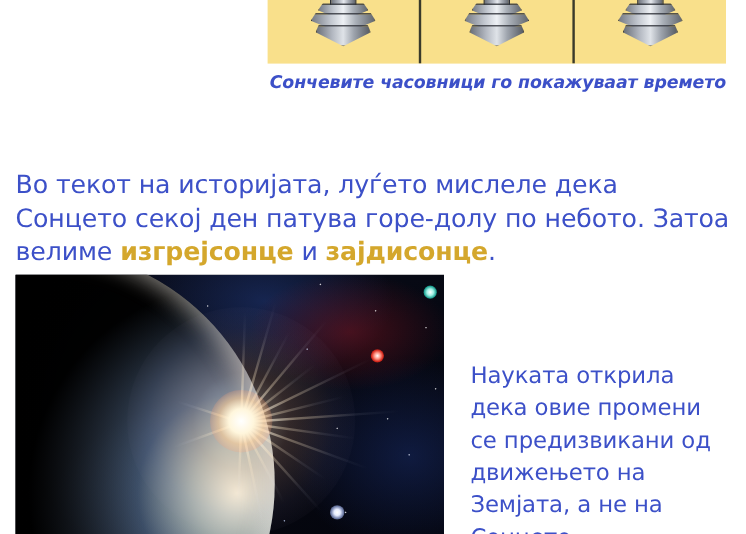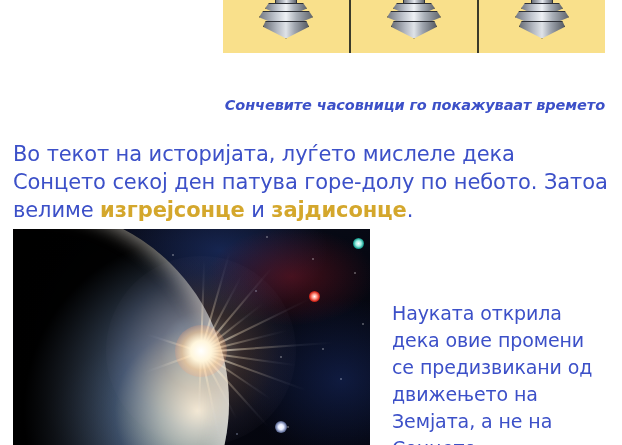--- a/index.html
+++ b/index.html
@@ -87,21 +87,20 @@
     left: 223px;
     top: 60px;
     width: 382px;
     text-align: right;
     color: #3c50c8;
     font-weight: bold;
     font-style: italic;
     font-size: 14.5px;
     line-height: 19px;
     letter-spacing: -0.1px;
-    margin-top: 36px;
   }
 
   
   .intro-paragraph {
     position: absolute;
     left: 13px;
     top: 119px;
     width: 596px;
     color: #3c50c8;
     font-size: 21px;

